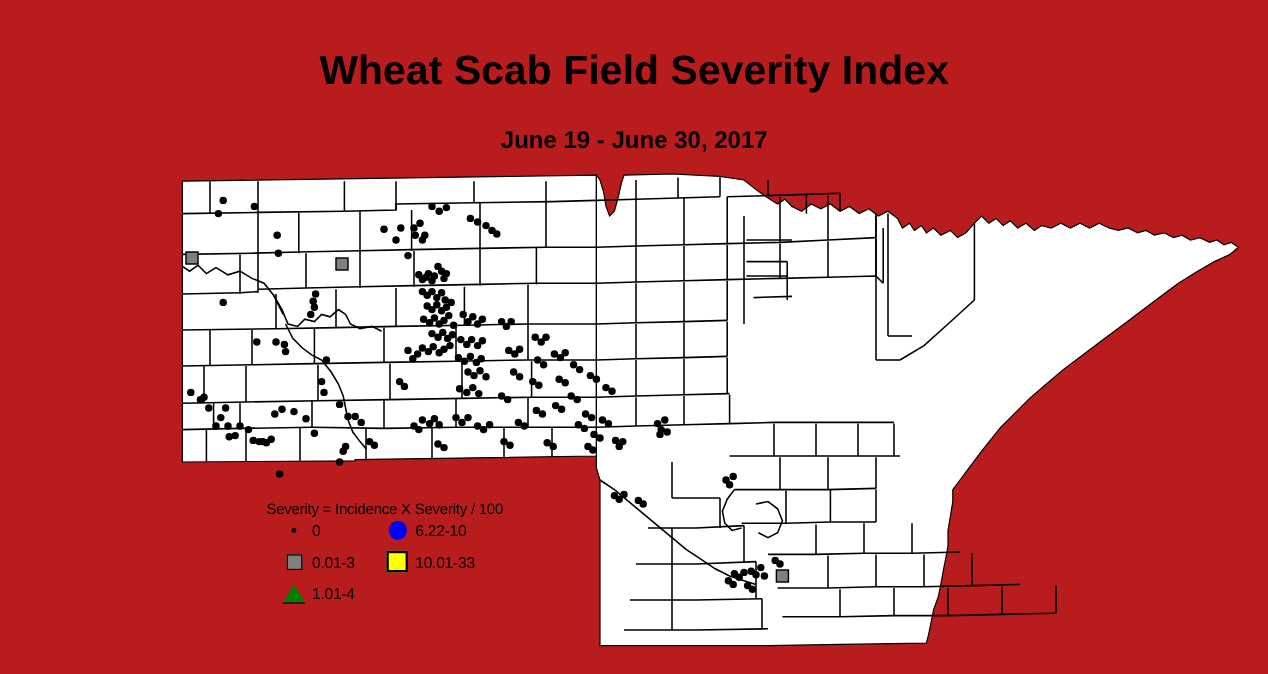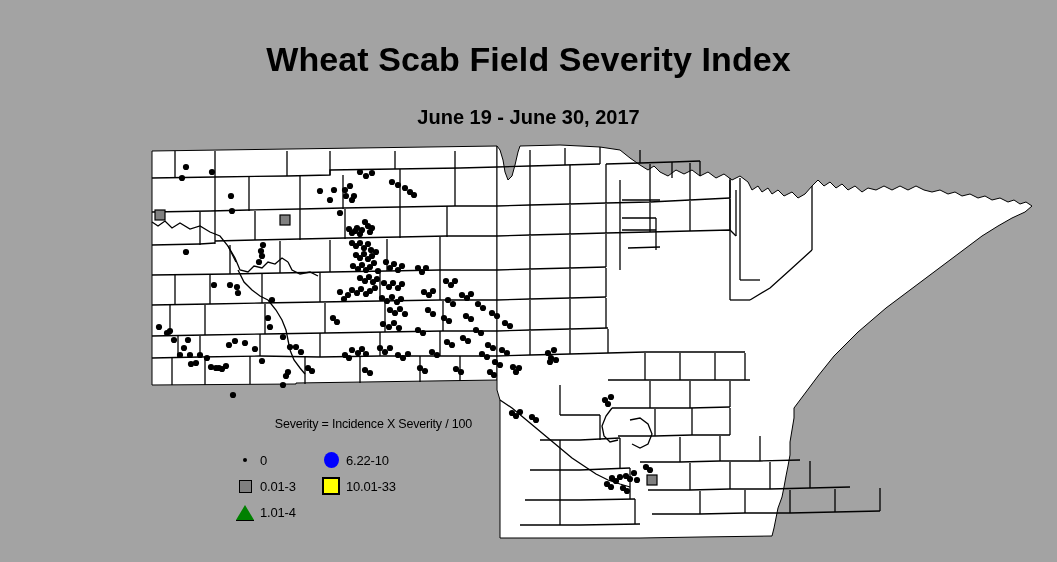--- a/index.html
+++ b/index.html
@@ -13,21 +13,21 @@
     height: 562px;
     font-family: "Liberation Sans", sans-serif;
     color: #000000;
     overflow: hidden;
     position: relative;
   }
   #page {
     position: relative;
     width: 1057px;
     height: 562px;
-    background: #a3a3a3;
+    background: #b91c1c;
   }
 
   
   .title-block {
     position: absolute;
     top: 42px;
     left: 0;
     width: 1057px;
     text-align: center;
   }
@@ -90,22 +90,22 @@
   }
   .legend-title {
     font-size: 15px;
     font-weight: bold;
     text-align: center;
     margin: 0 0 2px 0;
     letter-spacing: -0.1px;
   }
   .legend-formula {
     font-size: 12.5px;
-    text-align: right;
-    margin: 0 0 18px 0;
+    text-align: left;
+    margin: 0 0 0 0;
     letter-spacing: -0.2px;
   }
   .legend-grid {
     display: grid;
     grid-template-columns: 86px auto;
     row-gap: 4px;
     padding-left: 12px;
   }
   .legend-entry {
     display: flex;

